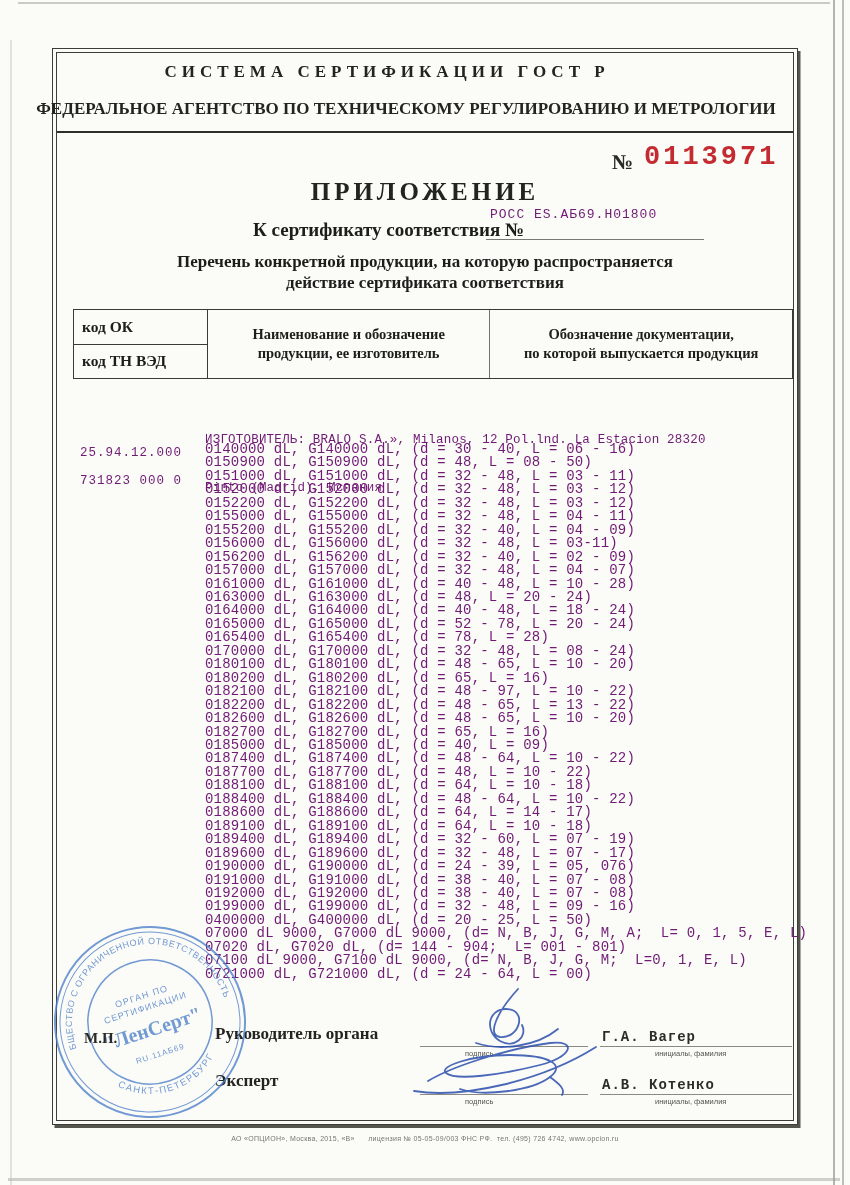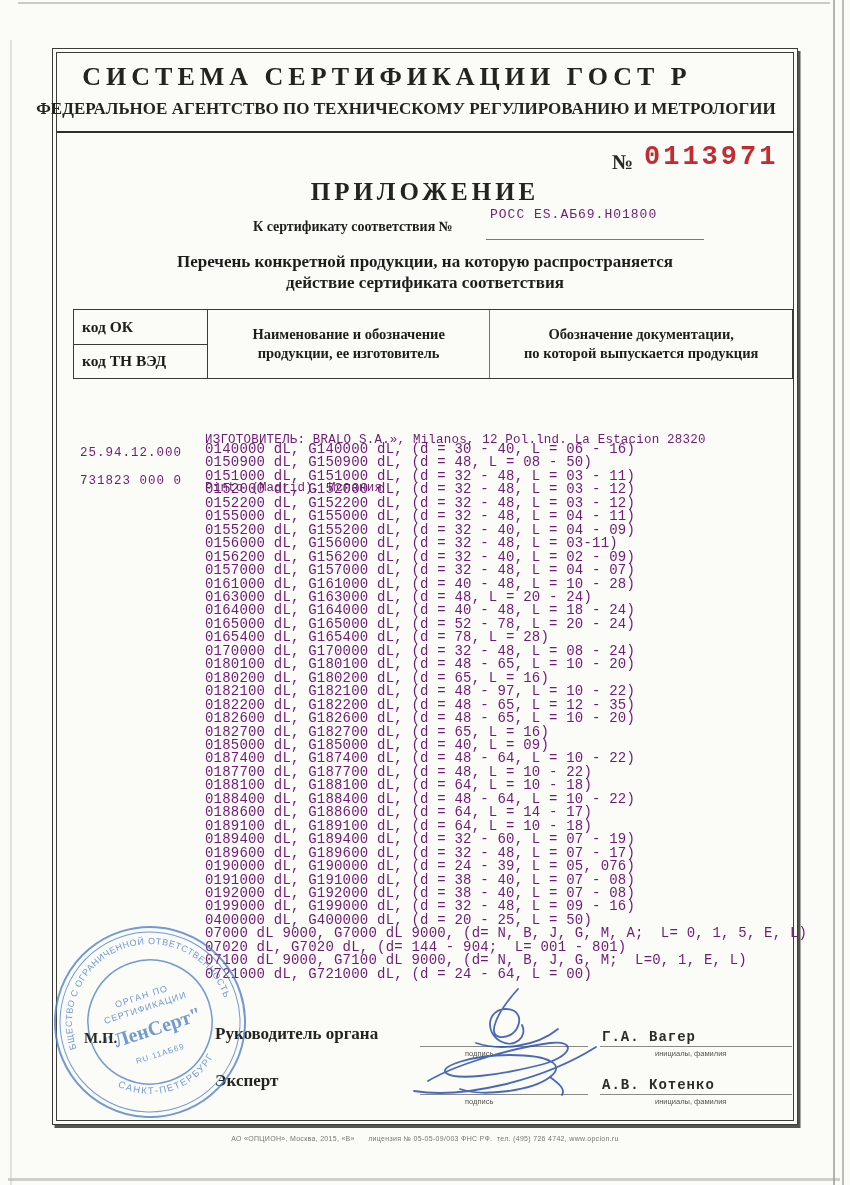--- a/index.html
+++ b/index.html
@@ -18,34 +18,34 @@
 
   
   .frame-outer {
     position:absolute; left:52px; top:48px; width:746px; height:1077px;
     border:1.5px solid #3c3c38; box-shadow:2.5px 3px 0 0 #55554e;
     background:transparent;
   }
   .frame-inner { position:absolute; left:3px; top:3px; right:3px; bottom:3px; border:1px solid #3c3c38; }
 
   .doc-title1 { position:absolute; left:0; top:62px; width:774px; text-align:center;
-    font-size:26px; font-weight:bold; letter-spacing:5px; color:#23231f; }
+    font-size:17px; font-weight:bold; letter-spacing:5px; color:#23231f; }
   .doc-title2 { position:absolute; left:0; top:99px; width:812px; text-align:center;
     font-size:17px; font-weight:bold; letter-spacing:0px; color:#23231f; }
   .header-rule { position:absolute; left:57px; top:131px; width:736px; height:2px; background:#2e2e2a; }
 
   .blank-no { position:absolute; left:612px; top:150px; font-size:21px; font-weight:bold; color:#2a2a26; }
   .blank-digits { position:absolute; left:644px; top:142px;
     font-family:"Liberation Mono", monospace; font-size:27px; font-weight:bold;
     letter-spacing:3px; color:#c42b30; }
 
   .annex-title { position:absolute; left:0; top:178px; width:850px; text-align:center;
     font-size:25px; font-weight:bold; letter-spacing:4px; color:#23231f; }
 
-  .cert-label { position:absolute; left:253px; top:219px; font-size:14px; font-weight:bold; }
+  .cert-label { position:absolute; left:253px; top:219px; font-size:19px; font-weight:bold; }
   .cert-number { position:absolute; left:490px; top:207px;
     font-family:"Liberation Mono", monospace; font-size:13px; letter-spacing:1px; color:#33332f; }
   .cert-underline { position:absolute; left:486px; top:239px; width:218px; height:1px; background:#7a7a72; }
 
   .summary1 { position:absolute; left:0; top:252px; width:850px; text-align:center;
     font-size:17px; font-weight:bold; }
   .summary2 { position:absolute; left:0; top:273px; width:850px; text-align:center;
     font-size:17px; font-weight:bold; }
 
   
@@ -167,21 +167,21 @@
       <div class="prod-row">0157000 dL, G157000 dL, (d = 32 - 48, L = 04 - 07)</div>
       <div class="prod-row">0161000 dL, G161000 dL, (d = 40 - 48, L = 10 - 28)</div>
       <div class="prod-row">0163000 dL, G163000 dL, (d = 48, L = 20 - 24)</div>
       <div class="prod-row">0164000 dL, G164000 dL, (d = 40 - 48, L = 18 - 24)</div>
       <div class="prod-row">0165000 dL, G165000 dL, (d = 52 - 78, L = 20 - 24)</div>
       <div class="prod-row">0165400 dL, G165400 dL, (d = 78, L = 28)</div>
       <div class="prod-row">0170000 dL, G170000 dL, (d = 32 - 48, L = 08 - 24)</div>
       <div class="prod-row">0180100 dL, G180100 dL, (d = 48 - 65, L = 10 - 20)</div>
       <div class="prod-row">0180200 dL, G180200 dL, (d = 65, L = 16)</div>
       <div class="prod-row">0182100 dL, G182100 dL, (d = 48 - 97, L = 10 - 22)</div>
-      <div class="prod-row">0182200 dL, G182200 dL, (d = 48 - 65, L = 12 - 35)</div>
+      <div class="prod-row">0182200 dL, G182200 dL, (d = 48 - 65, L = 13 - 22)</div>
       <div class="prod-row">0182600 dL, G182600 dL, (d = 48 - 65, L = 10 - 20)</div>
       <div class="prod-row">0182700 dL, G182700 dL, (d = 65, L = 16)</div>
       <div class="prod-row">0185000 dL, G185000 dL, (d = 40, L = 09)</div>
       <div class="prod-row">0187400 dL, G187400 dL, (d = 48 - 64, L = 10 - 22)</div>
       <div class="prod-row">0187700 dL, G187700 dL, (d = 48, L = 10 - 22)</div>
       <div class="prod-row">0188100 dL, G188100 dL, (d = 64, L = 10 - 18)</div>
       <div class="prod-row">0188400 dL, G188400 dL, (d = 48 - 64, L = 10 - 22)</div>
       <div class="prod-row">0188600 dL, G188600 dL, (d = 64, L = 14 - 17)</div>
       <div class="prod-row">0189100 dL, G189100 dL, (d = 64, L = 10 - 18)</div>
       <div class="prod-row">0189400 dL, G189400 dL, (d = 32 - 60, L = 07 - 19)</div>

